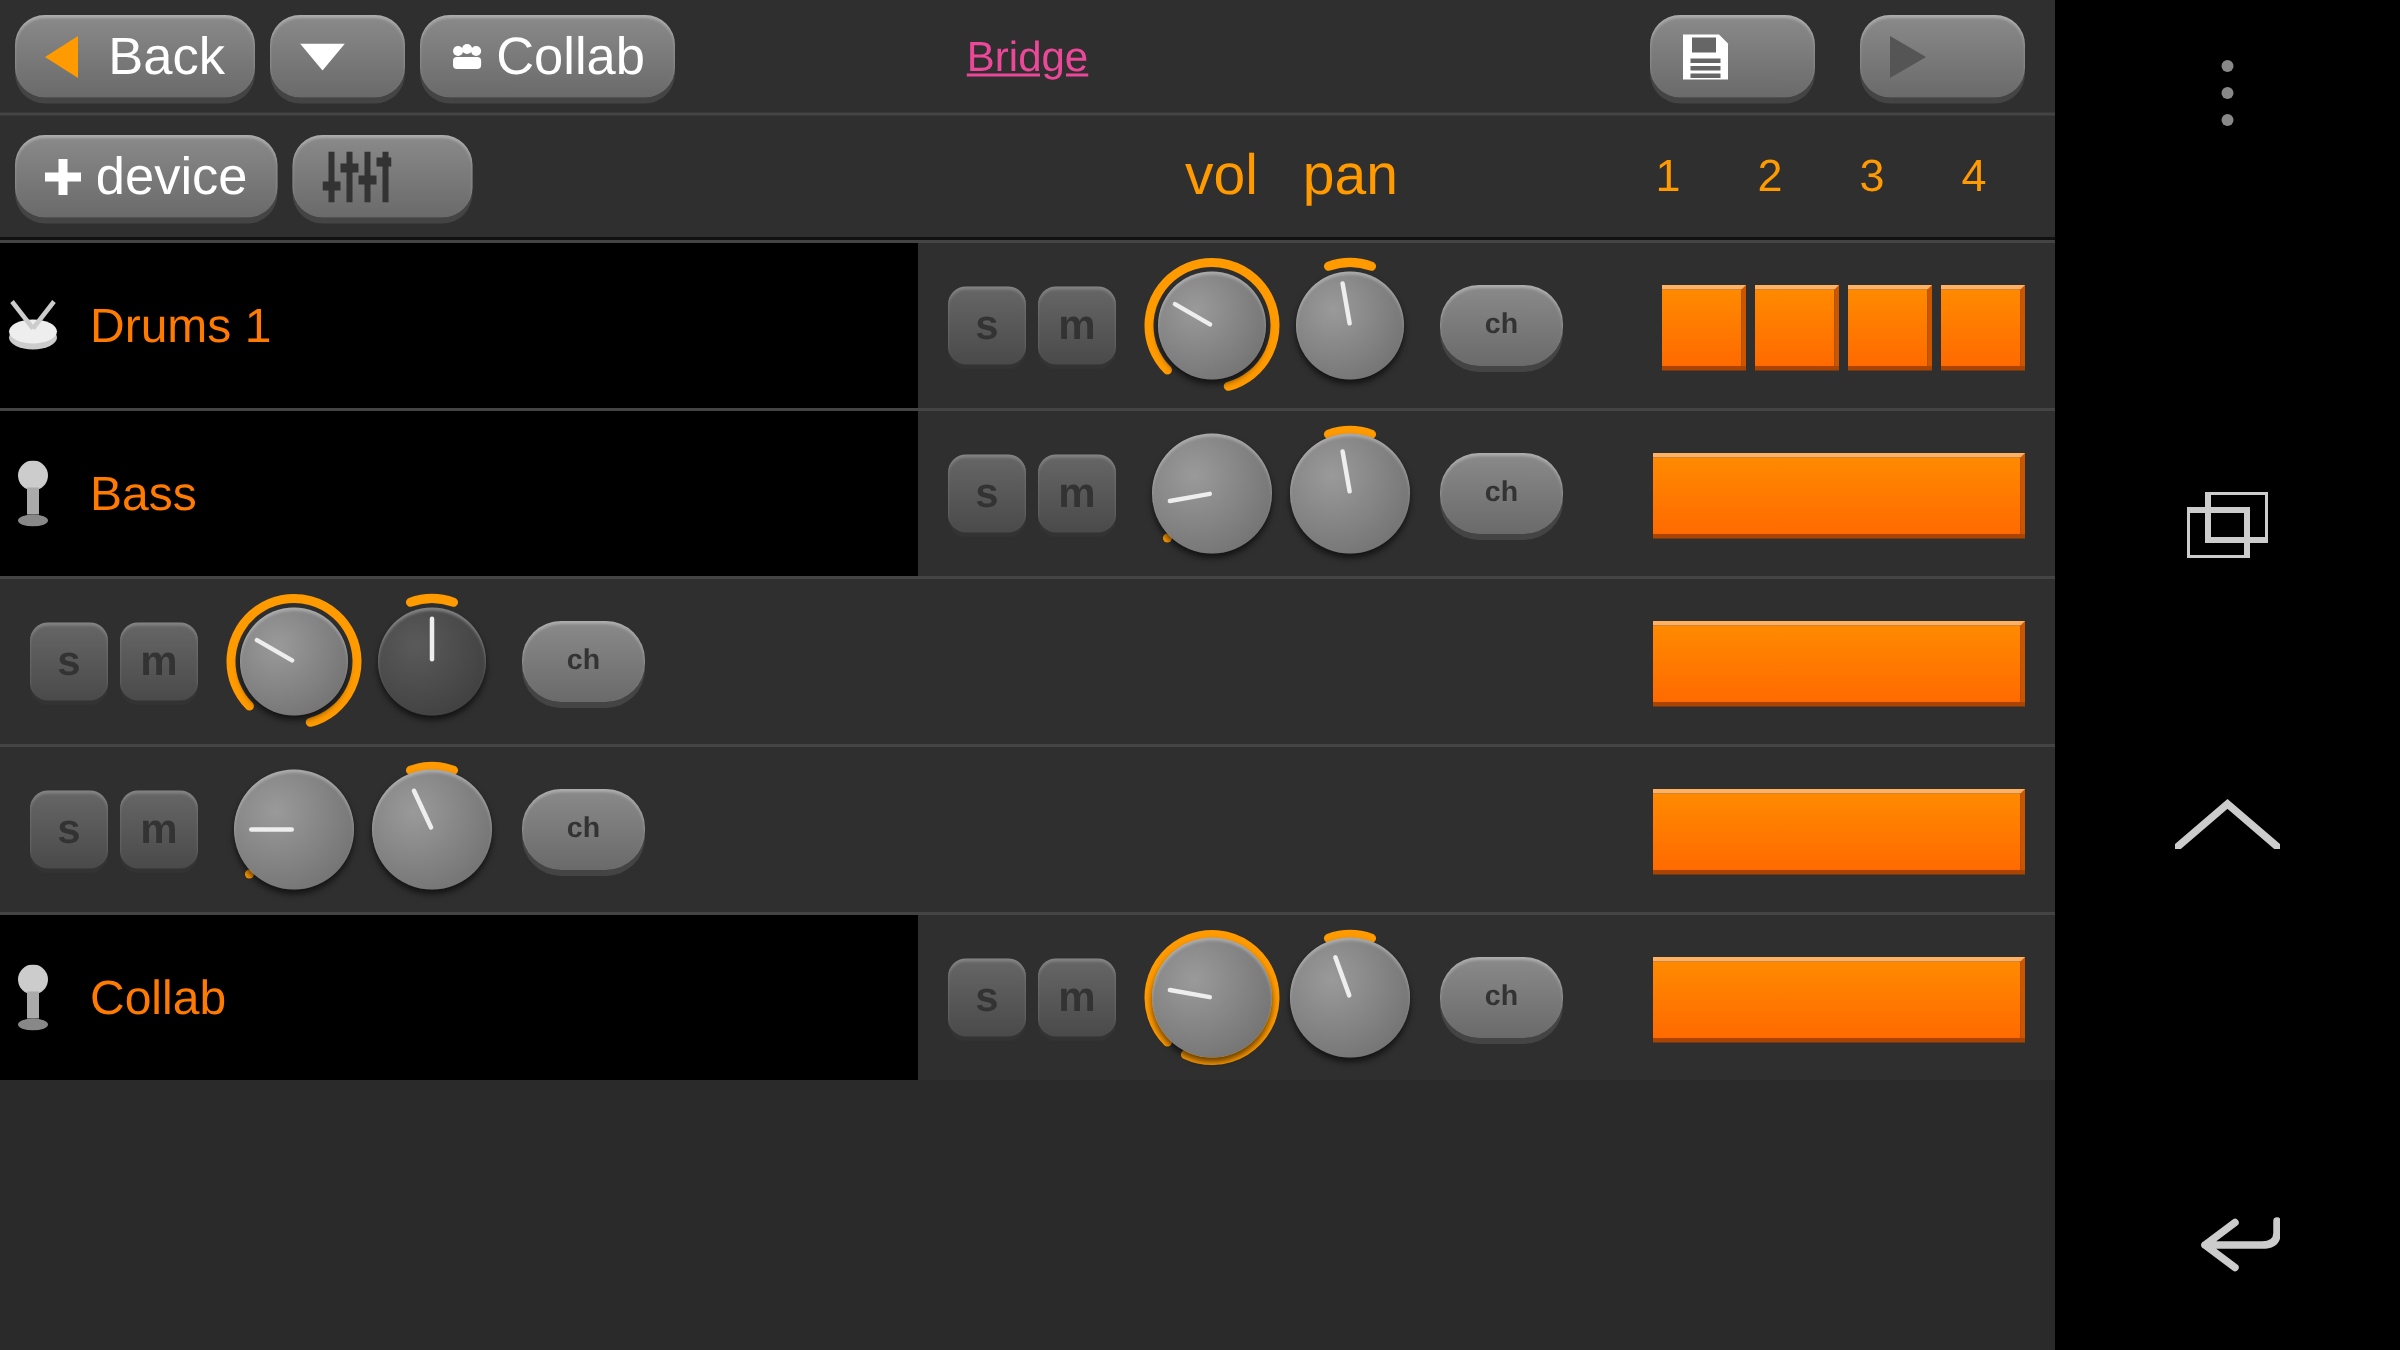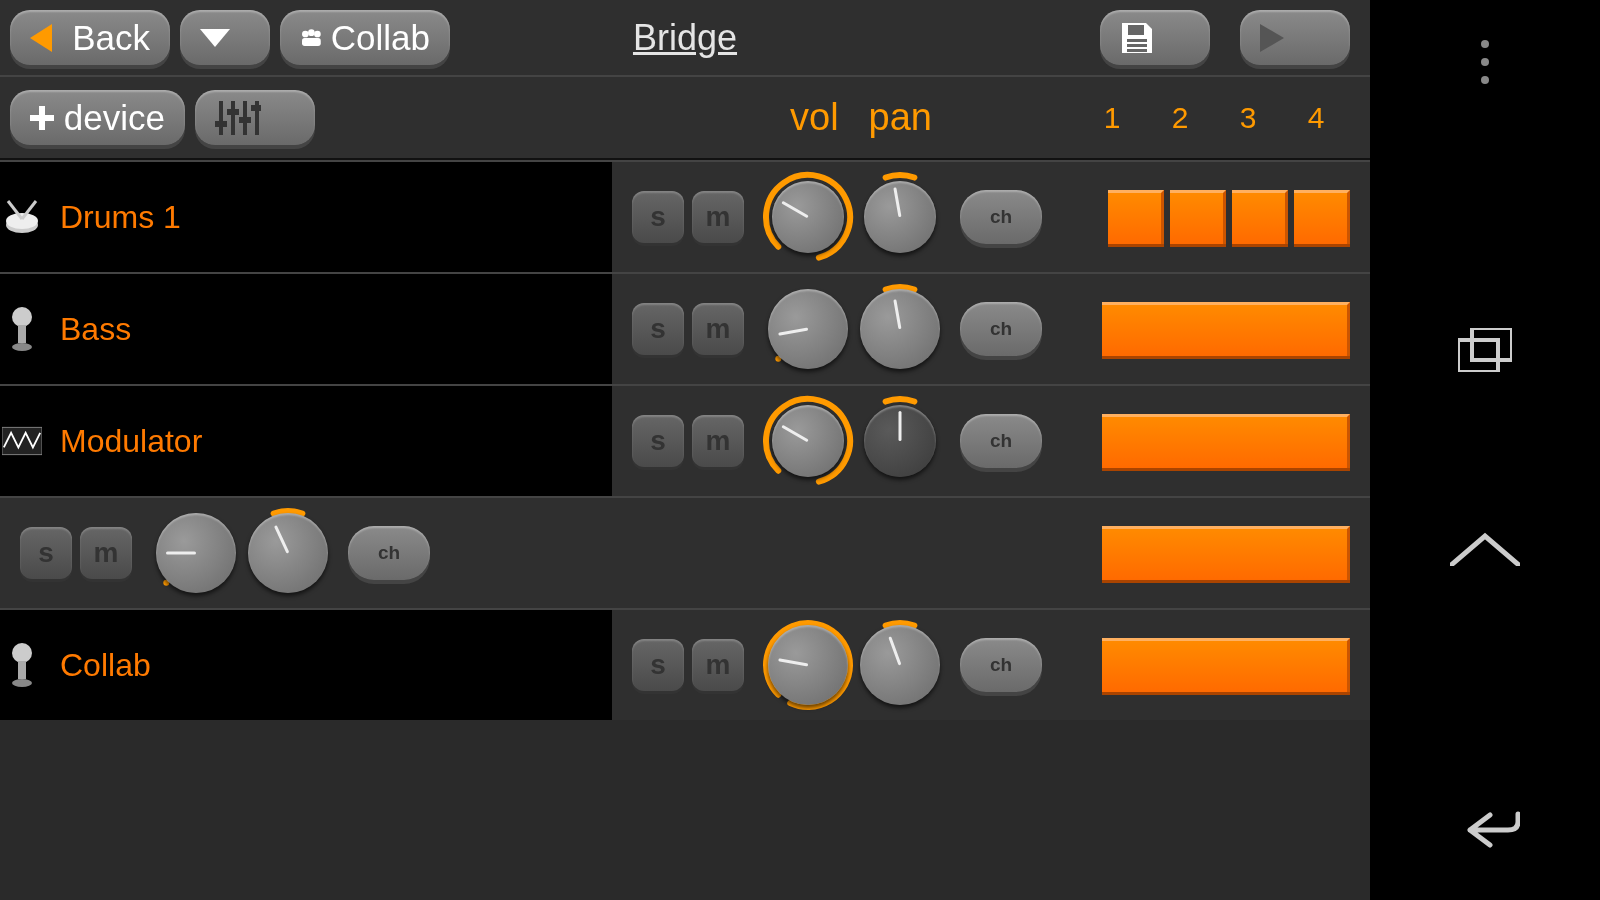--- a/index.html
+++ b/index.html
@@ -11,21 +11,21 @@
 .nav-mid{display:flex;flex-direction:column;gap:160px;align-items:center;}
 .nav-bottom{margin-bottom:30px;}
 
 .topbar{height:75px;background:#2f2f2f;display:flex;align-items:center;padding:0 10px;gap:10px;position:relative;}
 .btn{height:55px;background:linear-gradient(#8a8a8a,#6a6a6a);border:none;border-radius:20px;box-shadow:0 4px 0 #444,inset 0 2px 2px rgba(255,255,255,0.3);display:flex;align-items:center;justify-content:space-between;gap:8px;padding:0 20px;color:#fff;font-size:35px;cursor:pointer;}
 .btn-back{width:160px;}
 .btn-dd{width:90px;}
 .btn-collab{width:170px;}
 .btn-save{width:110px;position:absolute;right:160px;}
 .btn-play{width:110px;position:absolute;right:20px;}
-.title{position:absolute;left:50%;transform:translateX(-50%);color:#e5e5e5;font-size:36px;text-decoration:underline;cursor:pointer;}
+.title{position:absolute;left:50%;transform:translateX(-50%);color:#ec4899;font-size:28px;text-decoration:underline;cursor:pointer;}
 
 .subbar{height:85px;background:#2f2f2f;border-top:2px solid #444;border-bottom:2px solid #111;display:flex;align-items:center;padding:16px 10px;gap:10px;position:relative;}
 .btn-device{width:175px;}
 .btn-fx{width:120px;}
 .btn-mixer{width:120px;}
 .col-headers{position:absolute;left:790px;display:flex;gap:30px;color:#ff9a00;font-size:38px;}
 .num-headers{position:absolute;right:20px;display:flex;gap:0;color:#ff9a00;font-size:30px;}
 .num-headers span{width:68px;text-align:center;}
 
 .tracks{}
@@ -211,29 +211,20 @@
               </div>
         </div>
       </div>
       <div class="ch-btn">ch</div>
       <div class="pattern-area">
             <div class="pat-block pat-full"></div>
           </div>
     </div>
       </div>
       <div class="track">
-    <div class="track-left">
-      <div class="track-icon">
-            <svg width="44" height="30" viewBox="0 0 44 30">
-              <rect x="0" y="0" width="44" height="30" fill="#222" stroke="#888"></rect>
-              <path d="M2 22 L10 6 L18 22 L26 6 L34 22 L42 6" fill="none" stroke="#fff" stroke-width="2"></path>
-            </svg>
-          </div>
-      <div class="track-name">Modulator</div>
-    </div>
     <div class="track-right">
       <div class="sm-btn">s</div>
       <div class="sm-btn">m</div>
       <div class="knob-wrap">
         <div class="knob">
           <div class="knob-ring">
                 <svg width="92" height="92" viewBox="0 0 92 92">
                   <path d="M16.301515190165006 75.698484809835 A42 42 0 1 1 56.87039989430587 86.56888470414087" fill="none" stroke="#ff9a00" stroke-width="6" stroke-linecap="round"></path>
                 </svg>
               </div>

